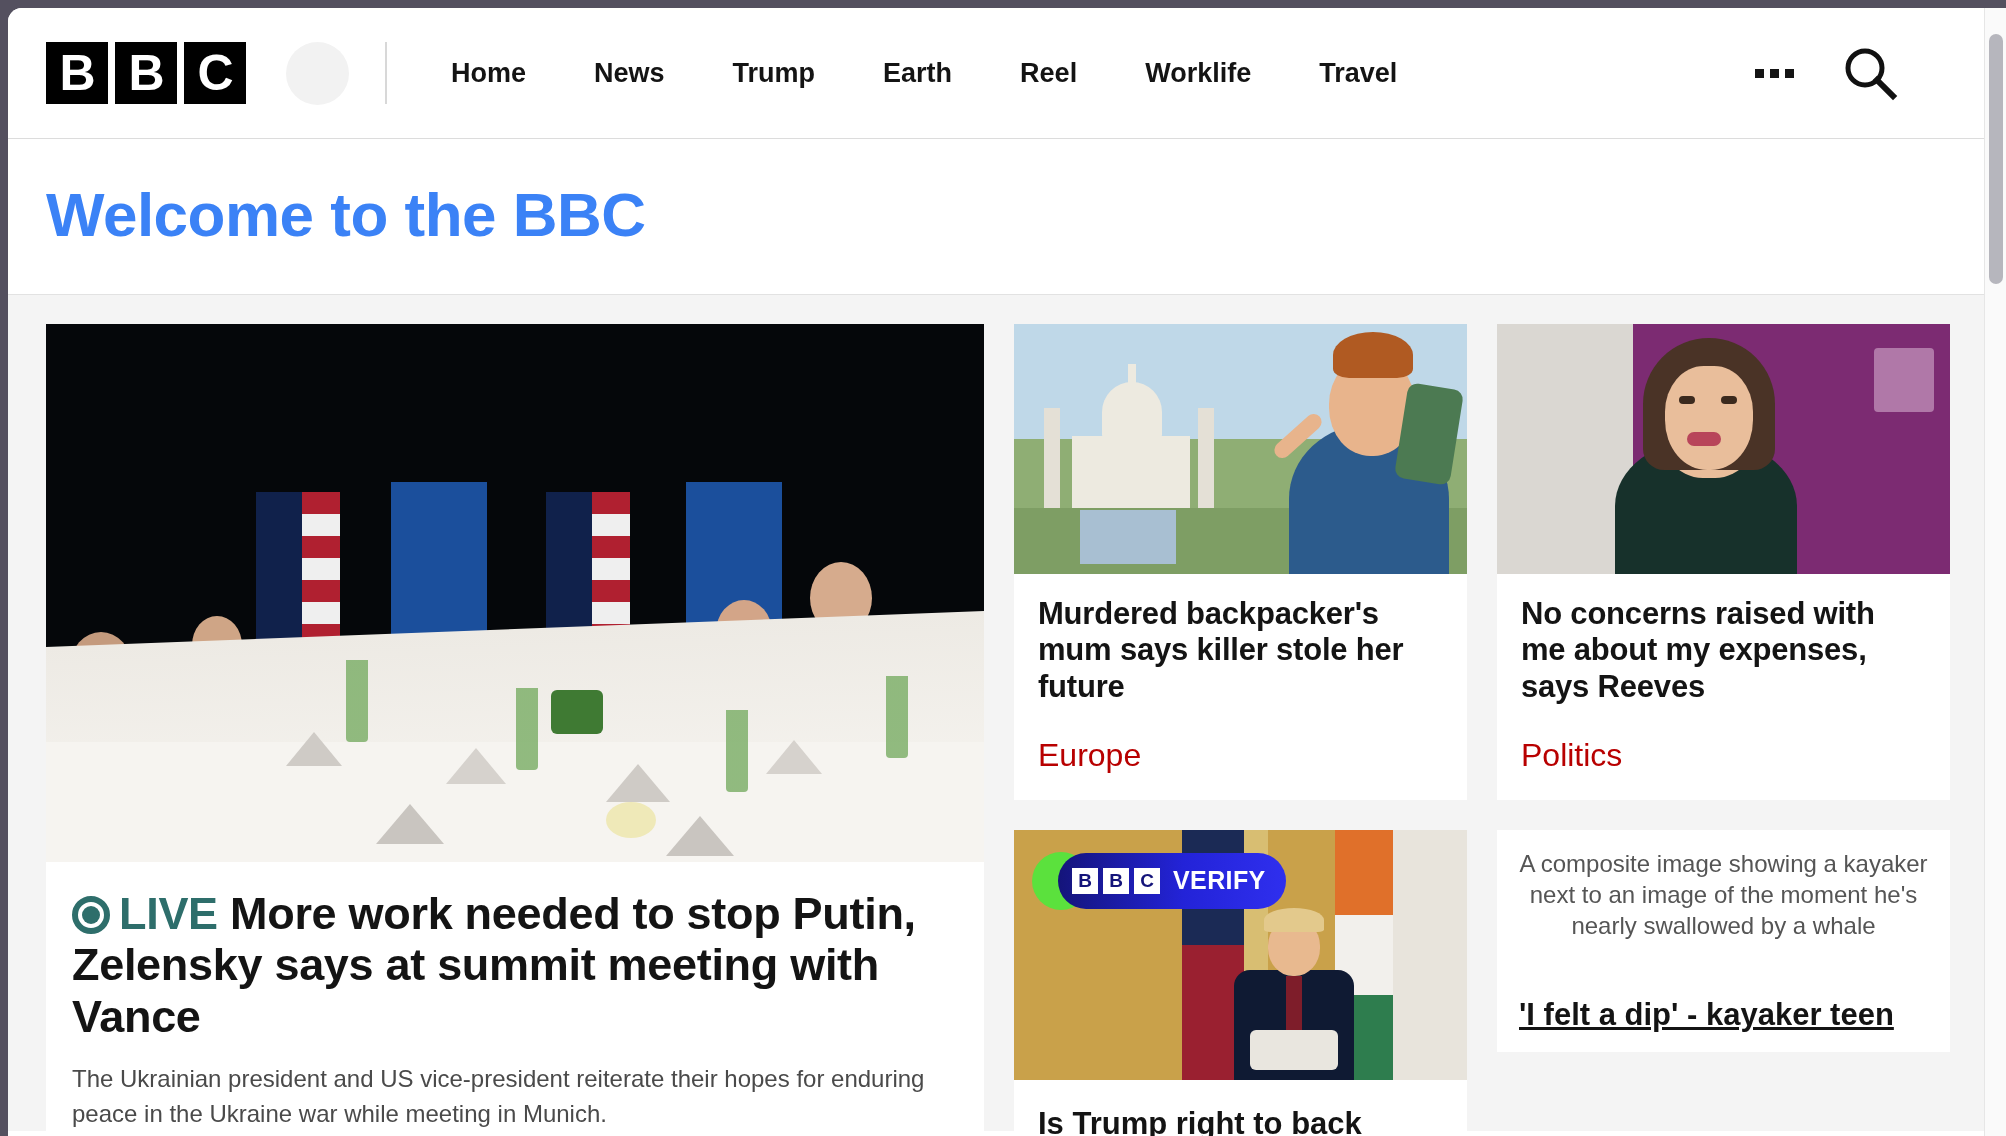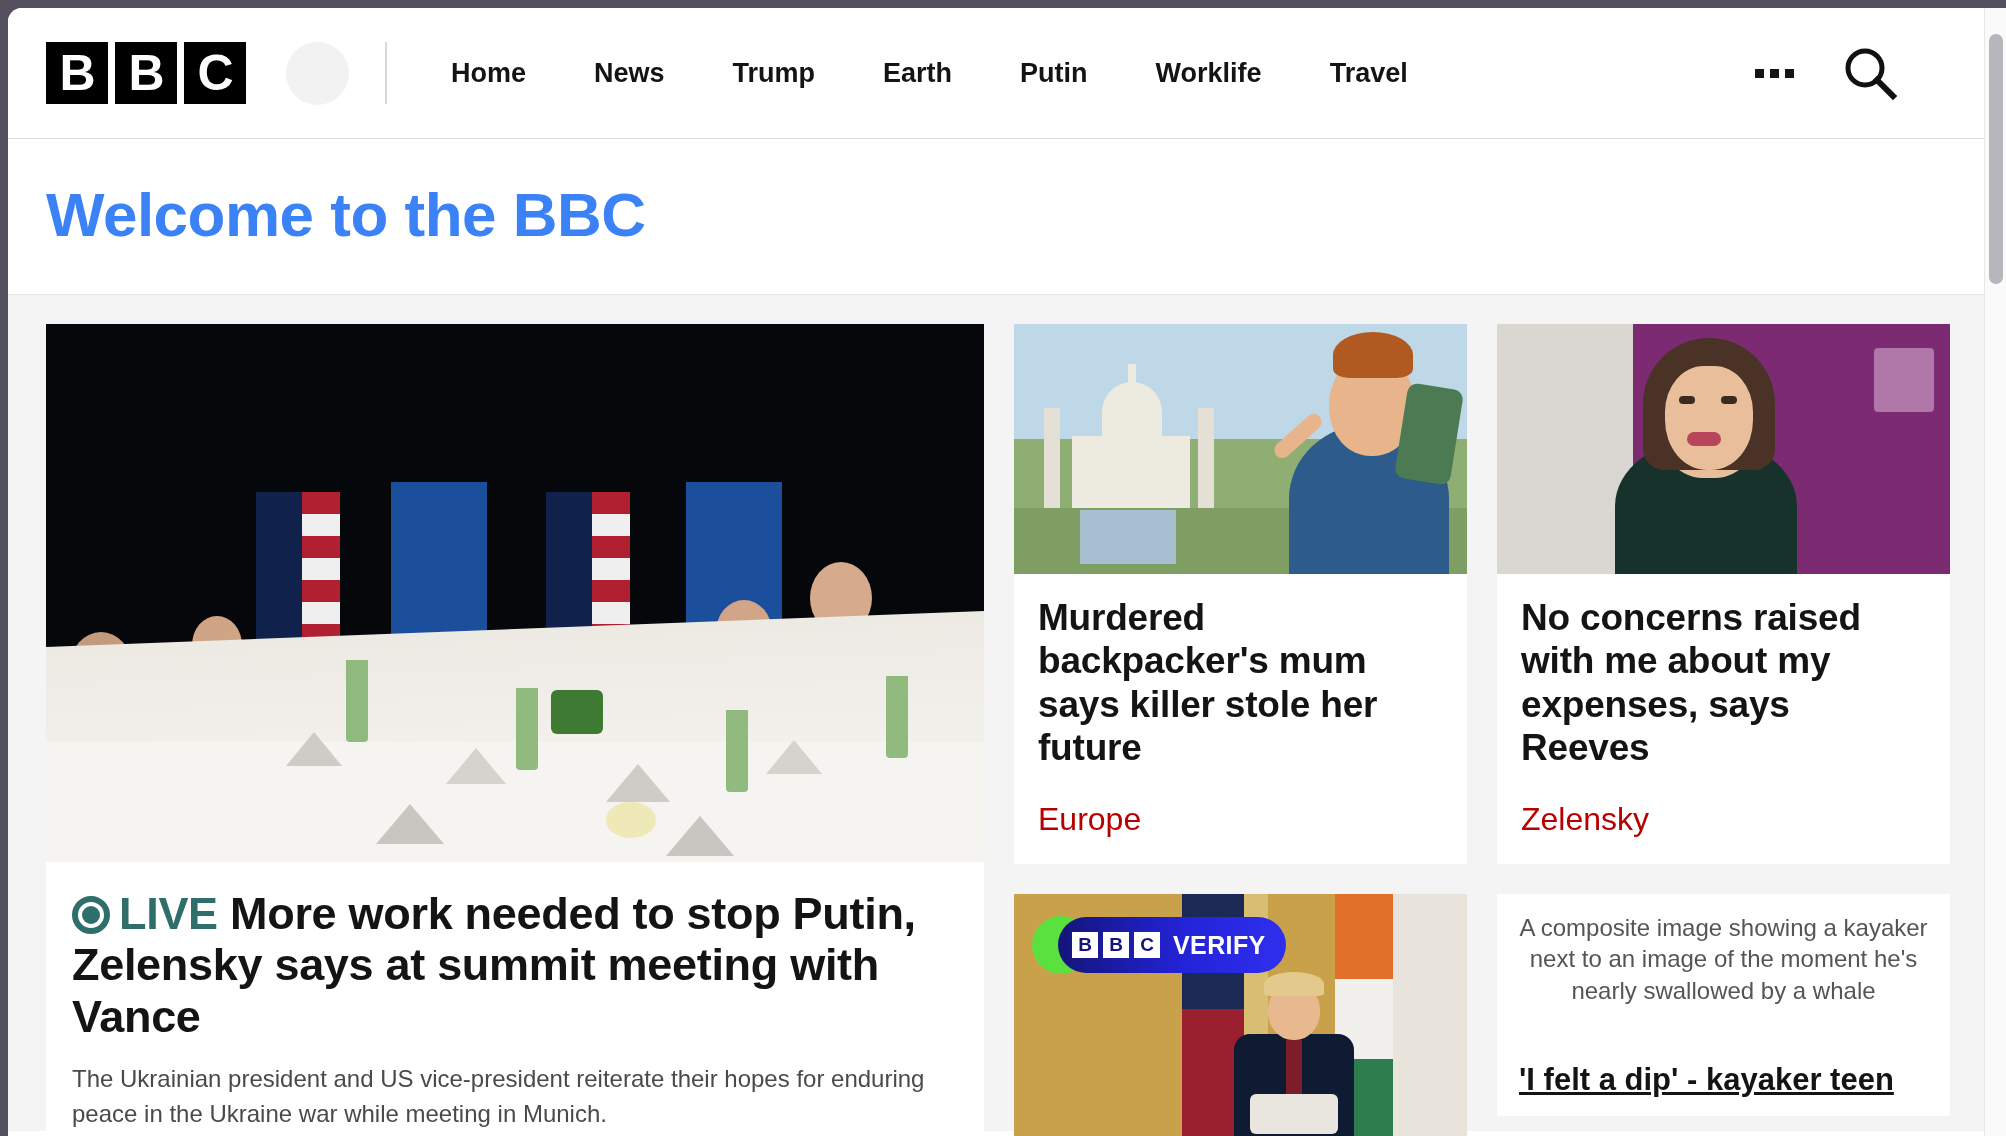--- a/index.html
+++ b/index.html
@@ -94,21 +94,21 @@
   .live-ring::after {
     content:""; position:absolute; inset:4px; border-radius:50%; background:#2E6E6B;
   }
   #hero-summary {
     font-size:24px; line-height:1.45; color:#4A4A4A;
     padding:20px 26px 26px 26px;
   }
   
   .thumb { width:100%; height:250px; display:block; overflow:hidden; position:relative; background:#ddd; }
   .card-headline {
-    font-size:37px; font-weight:bold; line-height:1.17; color:#141414; letter-spacing:-0.2px;
+    font-size:31px; font-weight:bold; line-height:1.17; color:#141414; letter-spacing:-0.2px;
   }
   .card-tag { font-size:32px; color:#B80000; margin-top:32px; }
 
   
   #alt-text-card { background:#fff; padding:18px 22px; }
   #alt-text {
     font-size:24px; line-height:1.3; color:#555;text-align:center; 
   }
   .clipped-headline {
     font-size:31px; font-weight:bold; color:#141414; line-height:1.17;
@@ -167,21 +167,21 @@
 
       <div id="account-avatar"></div>
 
       <div id="nav-divider"></div>
 
       <nav id="primary-nav">
         <a class="nav-item">Home</a>
         <a class="nav-item">News</a>
         <a class="nav-item">Trump</a>
         <a class="nav-item">Earth</a>
-        <a class="nav-item">Putin</a>
+        <a class="nav-item">Reel</a>
         <a class="nav-item">Worklife</a>
         <a class="nav-item">Travel</a>
       </nav>
 
       <div id="nav-right">
         <div id="more-icon">
           <i></i>
             <i></i>
             <i></i>
         </div>
@@ -308,21 +308,21 @@
             <div style="position:absolute;left:118px;bottom:0;width:182px;height:136px;background:#17312B;border-radius:50% 50% 0 0;"></div>
             <div style="position:absolute;left:160px;bottom:96px;width:104px;height:126px;background:#E9BE9B;border-radius:46% 46% 44% 44%;"></div>
             <div style="position:absolute;left:146px;bottom:104px;width:132px;height:132px;background:#4A3326;border-radius:50% 50% 16% 16%;"></div>
             <div style="position:absolute;left:168px;bottom:104px;width:88px;height:104px;background:#E9BE9B;border-radius:44% 44% 48% 48%;"></div>
             <div style="position:absolute;left:190px;bottom:128px;width:34px;height:14px;background:#B8455A;border-radius:8px;"></div>
             <div style="position:absolute;left:182px;bottom:170px;width:16px;height:8px;background:#3B2A1E;border-radius:4px;"></div>
             <div style="position:absolute;left:224px;bottom:170px;width:16px;height:8px;background:#3B2A1E;border-radius:4px;"></div>
           </div>
           <div class="card-body">
             <h3 class="card-headline">No concerns raised with me about my expenses, says Reeves</h3>
-            <div class="card-tag">Zelensky</div>
+            <div class="card-tag">Politics</div>
           </div>
         </article>
 
         <article class="card" id="alt-text-card">
           <p id="alt-text">A composite image showing a kayaker next to an image of the moment he's nearly swallowed by a whale</p>
           <h3 class="clipped-headline" style="padding-left:0;padding-right:0;padding-top:56px;">'I felt a dip' - kayaker teen</h3>
         </article>
       </section>
     </main>
 

